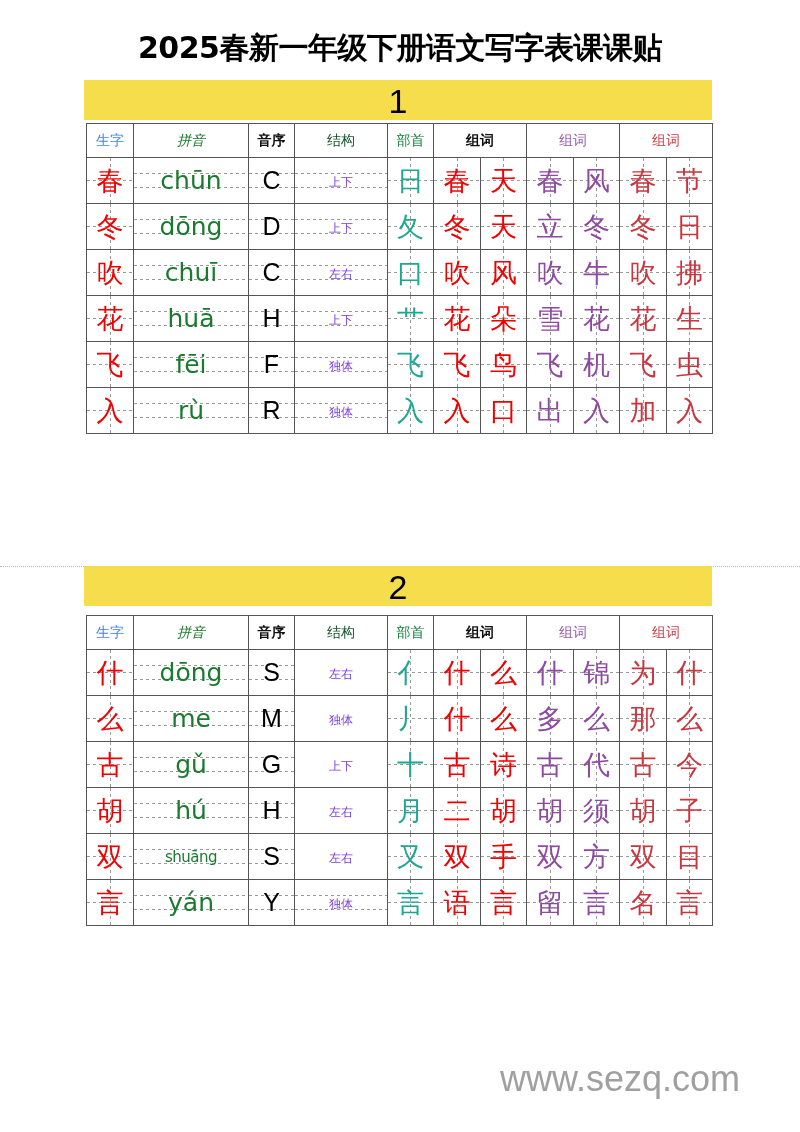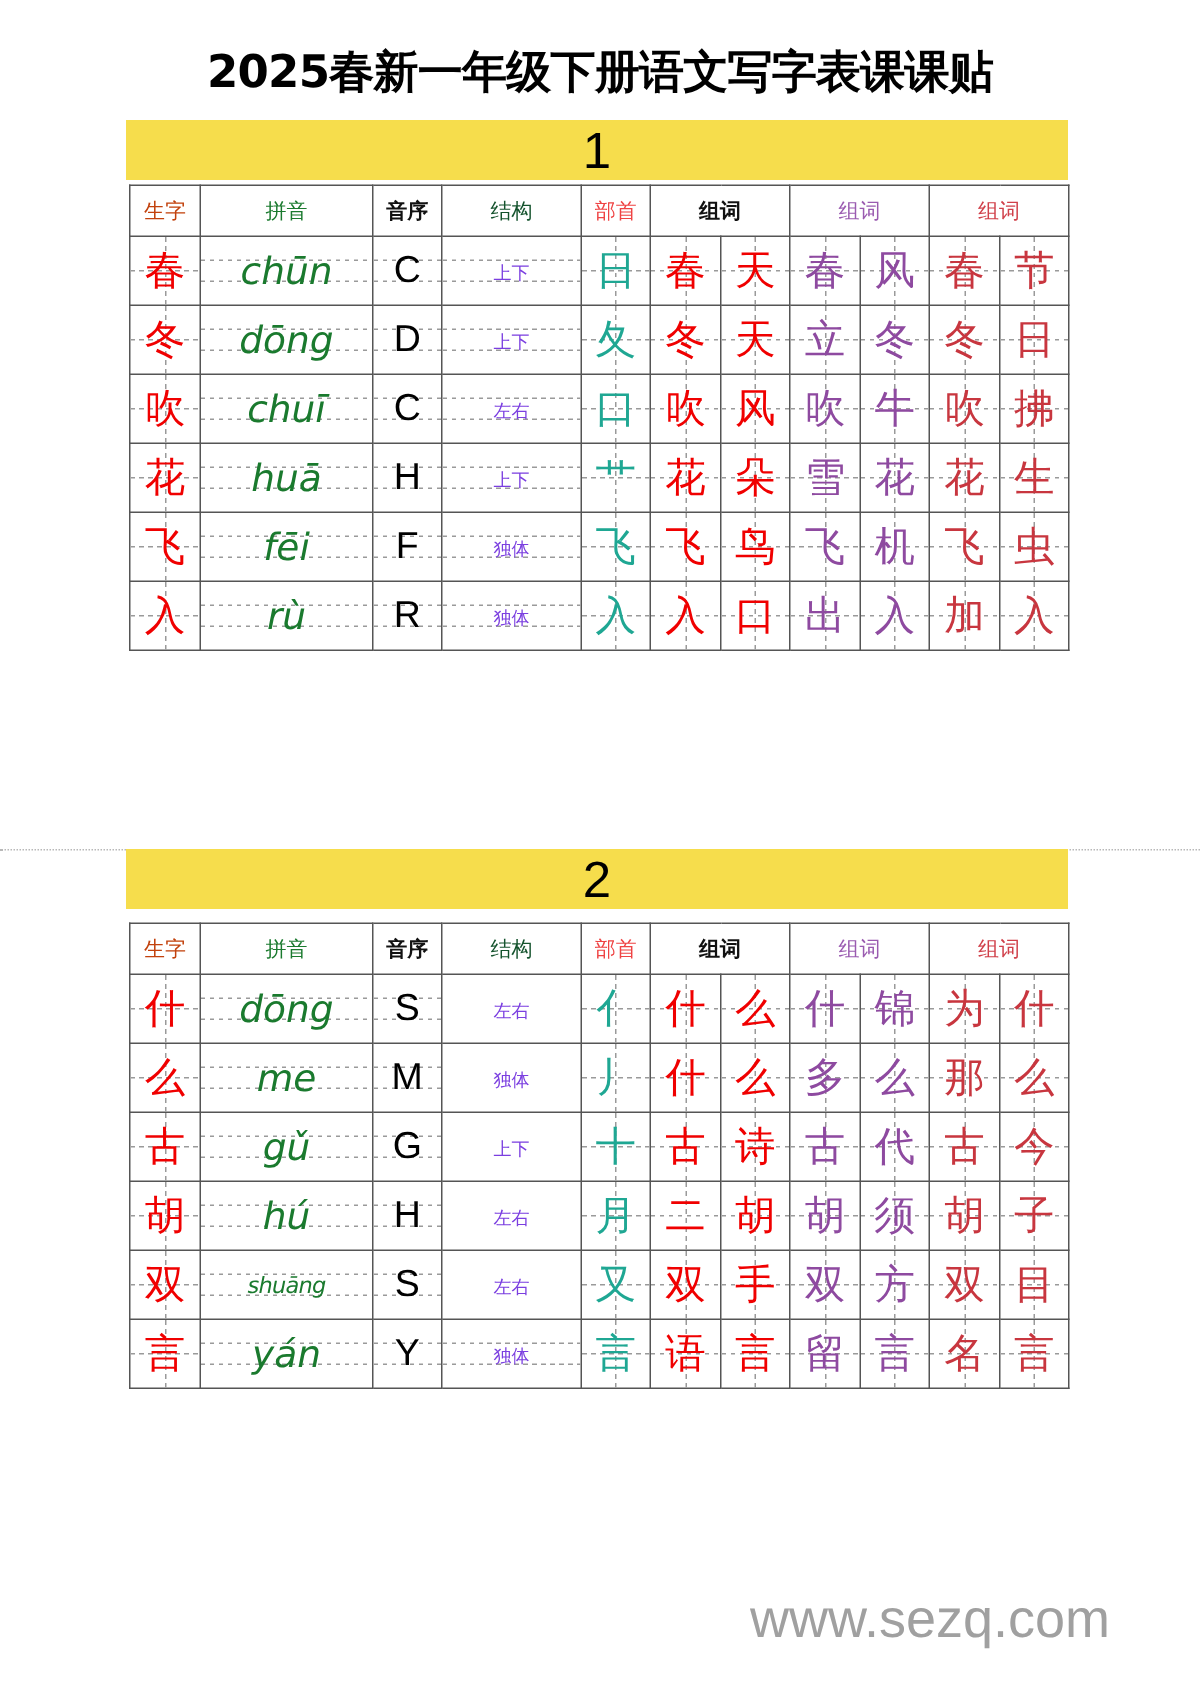--- a/index.html
+++ b/index.html
@@ -42,32 +42,32 @@
   
   .lines {
     background-image:
       repeating-linear-gradient(to right, #9a9a9a 0 3px, transparent 3px 6px),
       repeating-linear-gradient(to right, #9a9a9a 0 3px, transparent 3px 6px);
     background-size: 100% 1px, 100% 1px;
     background-position: 0 15px, 0 29px;
     background-repeat: no-repeat;
   }
   .hz { font-family: "DejaVu Serif", serif; font-size: 27px; line-height: 45px; position: relative; }
-  .py { font-family: "DejaVu Sans", sans-serif; font-size: 25px; color: #1a7a2e; line-height: 40px; position: relative; font-style: italic; }
+  .py { font-family: "DejaVu Sans", sans-serif; font-size: 25px; color: #1a7a2e; line-height: 40px; position: relative; }
   .py.long { font-size: 15px; letter-spacing: -0.5px; }
   .xu { font-family: "Liberation Sans", sans-serif; font-size: 25px; color: #000; position: relative; }
   .jg { font-family: "DejaVu Serif", serif; font-size: 12px; color: #7b3fe0; position: relative; }
   .c-red { color: #f00000; }
   .c-teal { color: #1fa793; }
   .c-plum { color: #8e4aa0; }
   .c-rose { color: #c8363f; }
-  .h-red { color: #c2410c; }
-  .h-green { color: #1a7a2e; }
+  .h-red { color: #3b82f6; }
+  .h-green { color: #1a7a2e; font-style: italic; }
   .h-purple { color: #14532d; }
-  .h-teal { color: #ef4444; }
+  .h-teal { color: #15803d; }
   .h-black { color: #111; font-weight: bold; }
   .h-plum { color: #9a5bb0; }
   .h-rose { color: #d0404a; }
   .watermark {
     position: absolute; left: 500px; top: 1058px; font-family: "Liberation Sans", sans-serif;
     font-size: 36px; color: #a0a0a0;
   }
 </style>
 </head>
 <body>

